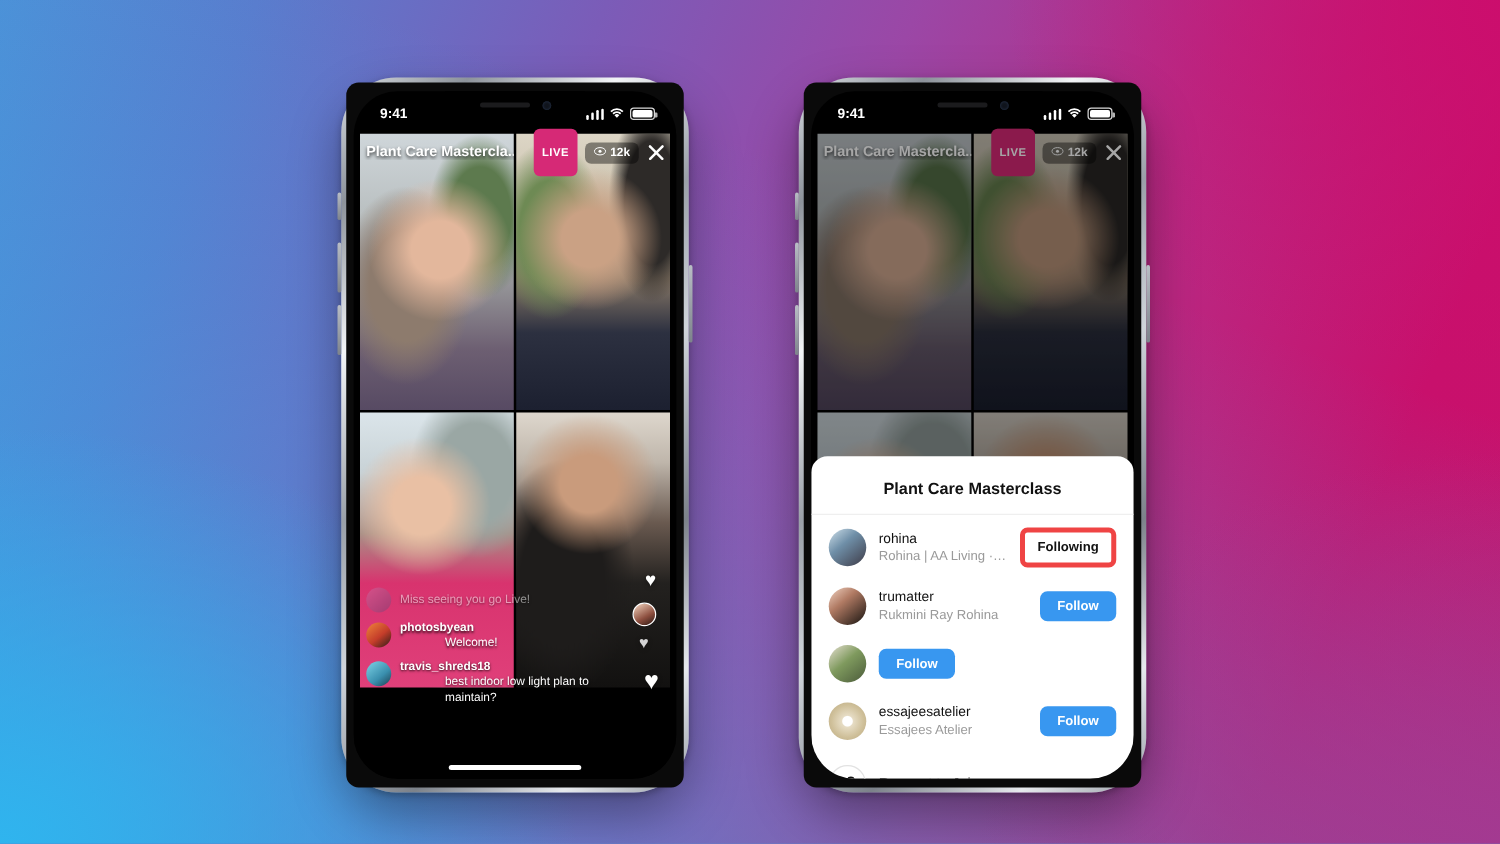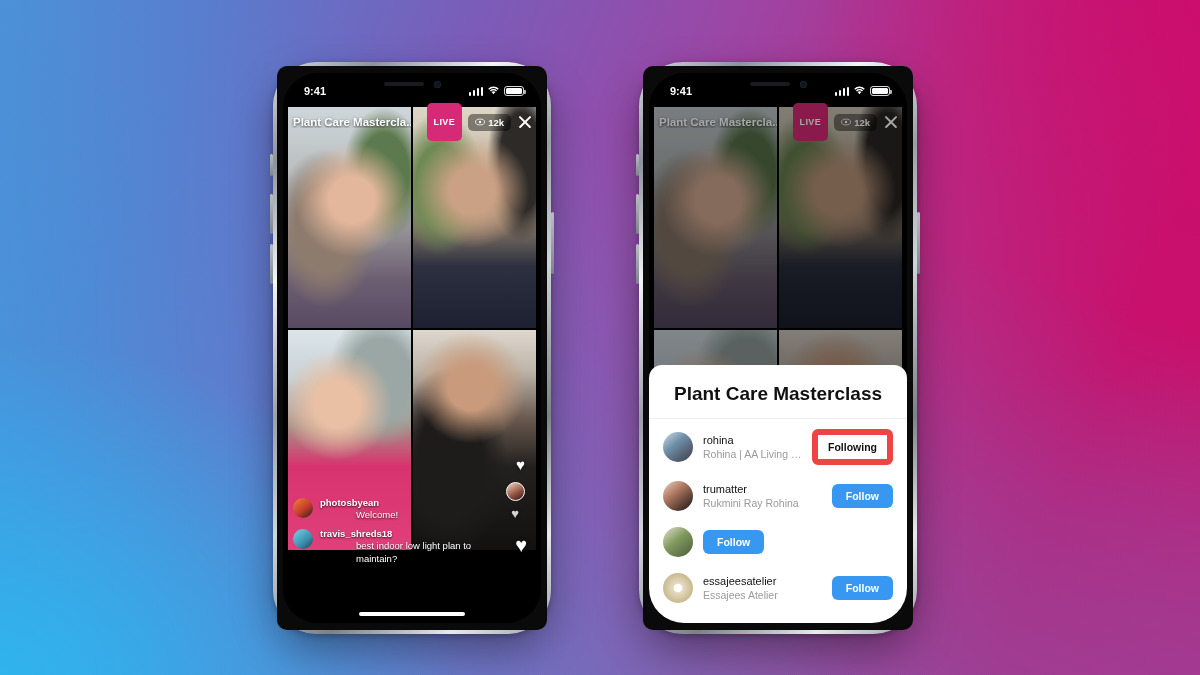--- a/index.html
+++ b/index.html
@@ -236,37 +236,37 @@
   .sheet {
     position: absolute; left: 0; right: 0; bottom: 0; top: 262px;
     background: #fff;
     border-top-left-radius: 13px; border-top-right-radius: 13px;
     z-index: 30;
     display: flex; flex-direction: column;
     overflow: hidden;
   }
   .sheet-grabber { width: 36px; height: 4px; border-radius: 3px; background: #d8d8d8; margin: 7px auto 0; }
   .sheet-title {
-    text-align: center; font-size: 19px; font-weight: bold; color: #111;
+    text-align: center; font-size: 13px; font-weight: bold; color: #111;
     padding: 11px 0 13px;
     border-bottom: 1px solid #efefef;
   }
   .people { padding: 2px 0 0; }
   .person { display: flex; align-items: center; gap: 10px; padding: 8px 14px; }
   .p-avatar { width: 30px; height: 30px; border-radius: 50%; flex: 0 0 30px; }
   .pa-1 { background: linear-gradient(140deg,#cfe0ea 0%, #6f8fa8 40%, #3d3a46 100%); }
   .pa-2 { background: linear-gradient(140deg,#f1d3c2 0%, #b07a63 38%, #15120f 100%); }
   .pa-3 { background: linear-gradient(140deg,#e7e0d2 0%, #7f9a5e 45%, #4a5a3a 100%); }
   .pa-4 { background: radial-gradient(circle at 50% 50%, #ffffff 0 18%, #e6dcc4 22%, #cfc09a 60%, #b9a77e 100%); }
   .p-meta { flex: 1; min-width: 0; }
   .p-user { font-size: 11px; font-weight: normal; color: #111; line-height: 1.3; }
   .p-name { font-size: 10.5px; color: #9a9a9a; line-height: 1.35; white-space: nowrap; overflow: hidden; text-overflow: ellipsis; }
   .btn-following {
     font-size: 10.5px; font-weight: bold; color: #111;
-    border: 6px solid #ef4444; border-radius: 6px;
+    border: 4px solid #ef4444; border-radius: 6px;
     padding: 6px 10px; background: #fff;
   }
   .btn-follow {
     font-size: 10.5px; font-weight: bold; color: #fff;
     background: #3897f0; border: none; border-radius: 6px;
     padding: 6px 14px;
   }
   .request-row { display: flex; align-items: center; gap: 10px; padding: 12px 14px 8px; }
   .req-icon {
     width: 30px; height: 30px; border-radius: 50%;
@@ -340,20 +340,26 @@
                     <circle cx="7" cy="5" r="1.7" fill="#fff"></circle>
                   </svg>
               </span>
               <span>12k</span>
             </span>
             <span class="close-x"></span>
           </div>
         </div>
 
         <div class="comments">
+          <div class="comment faded">
+            <span class="c-avatar c-av-3"></span>
+            <span class="c-body">
+              <span class="c-text-only">Miss seeing you go Live!</span>
+            </span>
+          </div>
           <div class="comment">
             <span class="c-avatar c-av-1"></span>
             <span class="c-body">
               <div class="c-user">photosbyean</div>
               <div class="c-text">Welcome!</div>
             </span>
           </div>
           <div class="comment">
             <span class="c-avatar c-av-2"></span>
             <span class="c-body">

